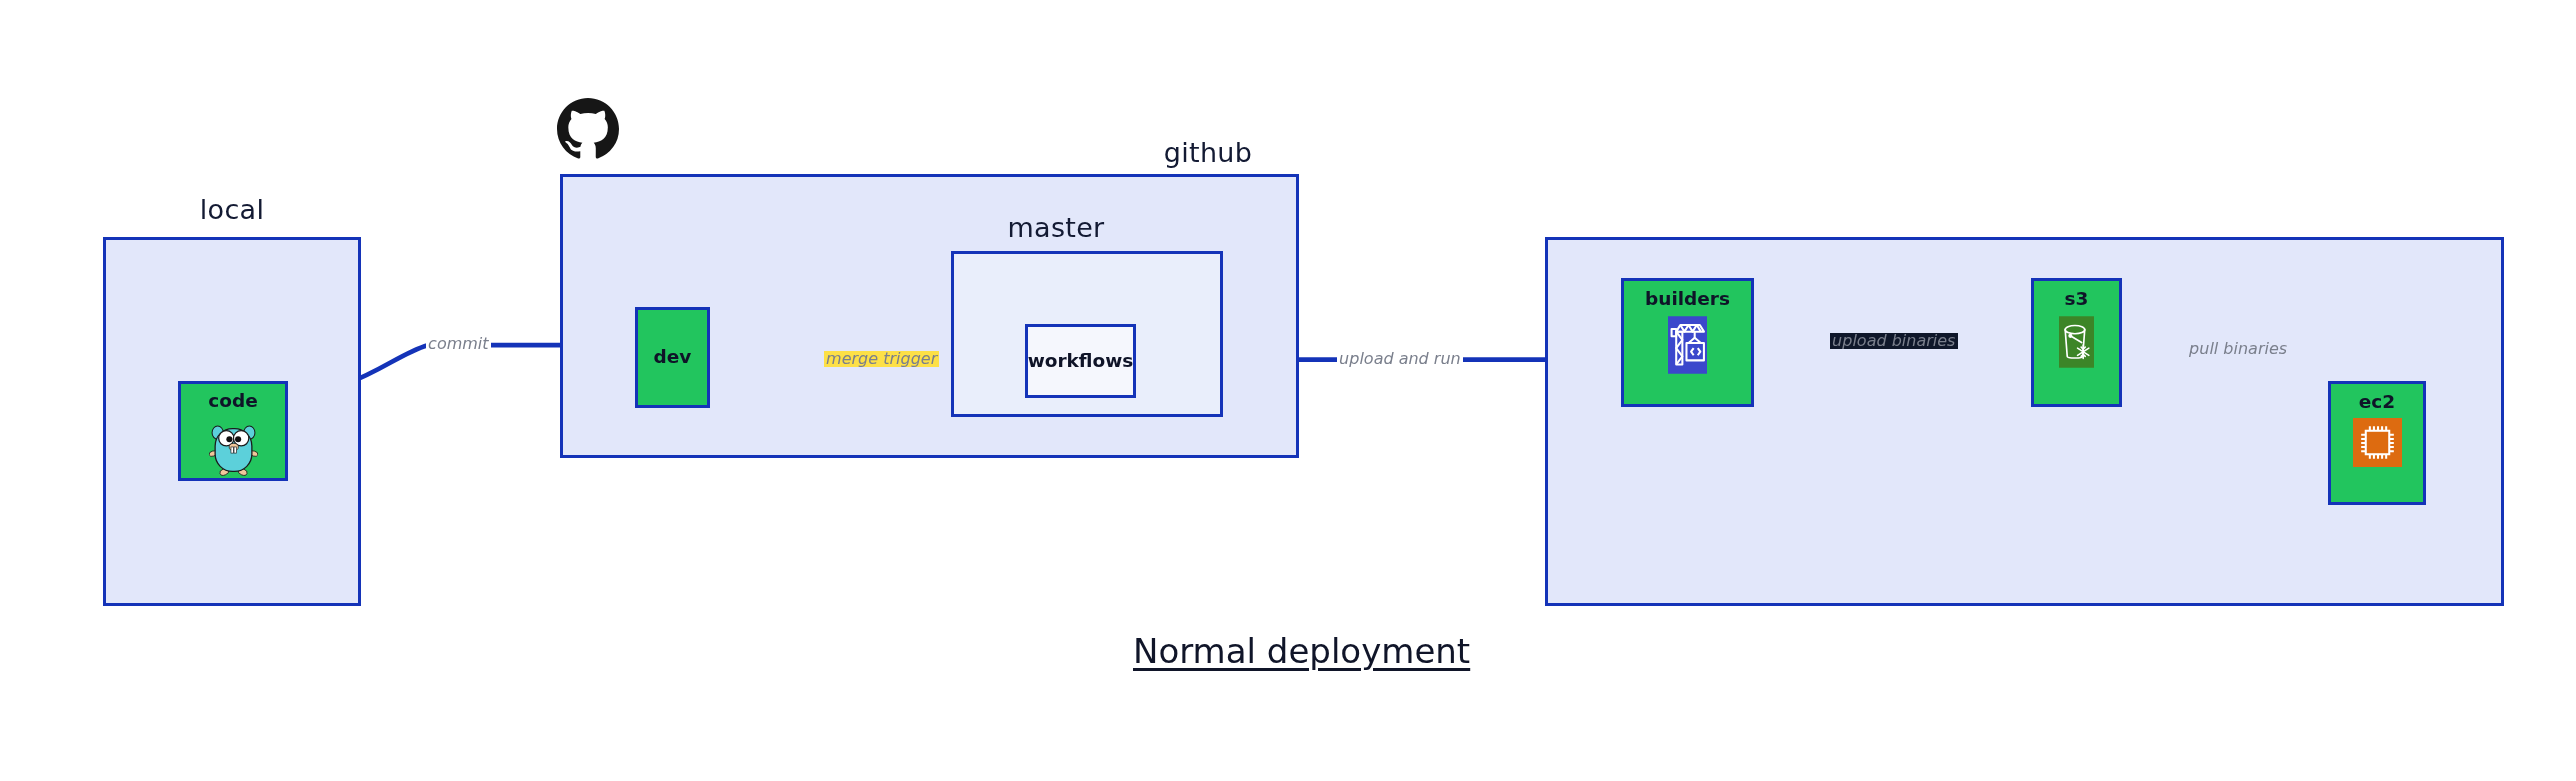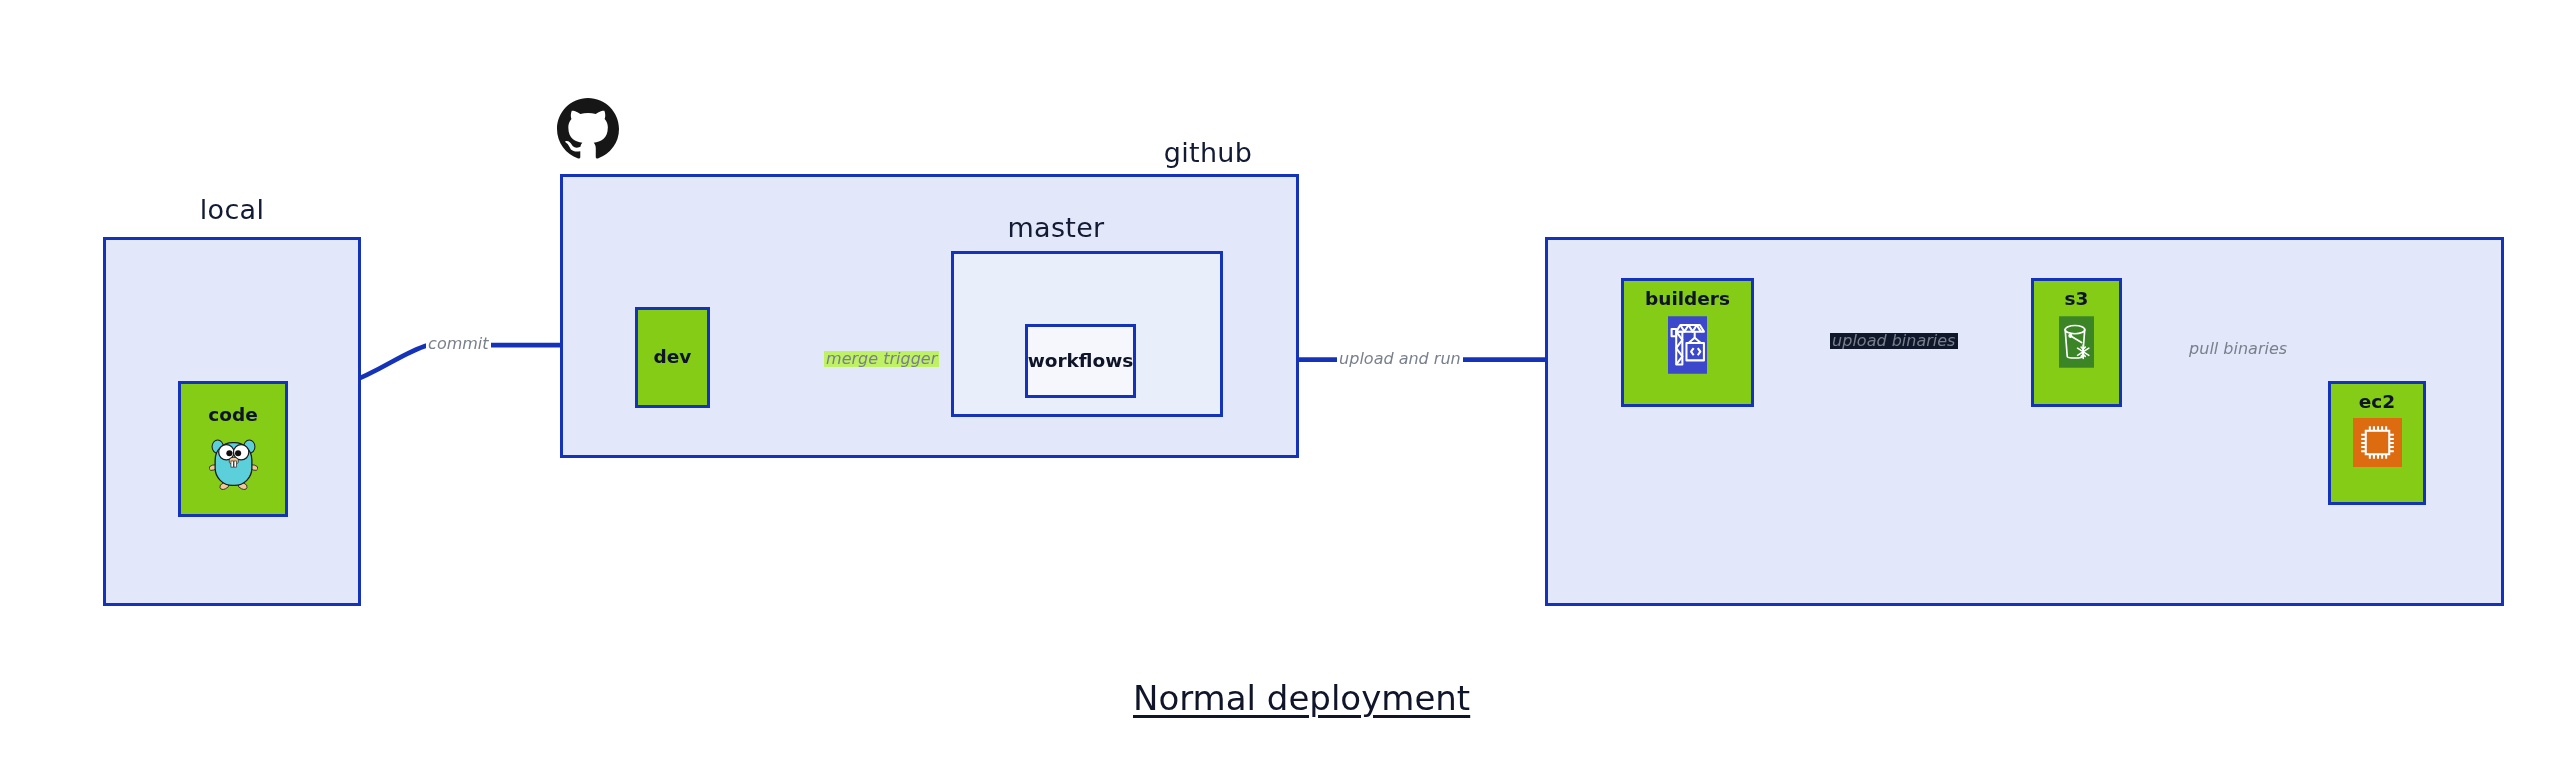--- a/index.html
+++ b/index.html
@@ -34,21 +34,21 @@
     font-size: 27px;
     font-weight: 400;
     letter-spacing: 0.3px;
     white-space: nowrap;
     line-height: 1;
   }
 
   
   .node {
     position: absolute;
-    background: #84cc16;
+    background: #22c55e;
     border: 3.6px solid #1433b8;
     box-sizing: border-box;
     display: flex;
     flex-direction: column;
     align-items: center;
   }
   .node.plain {
     justify-content: center;
   }
   .node.white {
@@ -100,21 +100,20 @@
   .diagram-title {
     position: absolute;
     color: #101529;
     font-size: 34px;
     font-weight: 400;
     text-decoration: underline;
     text-underline-offset: 5.2px;
     text-decoration-thickness: 2.6px;
     white-space: nowrap;
     line-height: 1;
-    margin-top: 47px;
   }
 </style>
 </head>
 <body>
 
 <div id="canvas">
 
   <svg id="edges" viewBox="0 0 5054 1516" xmlns="http://www.w3.org/2000/svg">
     <defs>
       <marker id="arrow" viewBox="0 0 10 10" refX="9" refY="5" markerWidth="7" markerHeight="7" orient="auto-start-reverse">
@@ -131,21 +130,21 @@
     <path d="M 3412 662 L 3940 662" fill="none" stroke="#1433b8" stroke-width="9" marker-end="url(#arrow)"></path>
 
     <path d="M 4085 663 C 4220 668 4280 700 4330 730 C 4390 768 4470 820 4530 855" fill="none" stroke="#1433b8" stroke-width="9" marker-end="url(#arrow)"></path>
   </svg>
 
   <div class="group-label" style="left:103px; top:196px; width:258px; text-align:center;">local</div>
 
   <div class="group" style="left:103px; top:237px; width:258px; height:369px;">
   </div>
 
-  <div class="node" style="left:178px; top:381px; width:110px; height:136px; padding-top:1px;justify-content:center;">
+  <div class="node" style="left:178px; top:381px; width:110px; height:100px; padding-top:8px;">
     <div class="node-label">code</div>
     <span class="node-icon" style="margin-top:10.3px;">
       <svg width="49" height="56" viewBox="0 0 96 108" xmlns="http://www.w3.org/2000/svg">
 
         <ellipse cx="17" cy="22" rx="11" ry="13" fill="#5cd0da" stroke="#1b1b1b" stroke-width="2"></ellipse>
         <ellipse cx="79" cy="22" rx="11" ry="13" fill="#5cd0da" stroke="#1b1b1b" stroke-width="2"></ellipse>
 
         <ellipse cx="8" cy="63" rx="8" ry="5" fill="#f2c79a" stroke="#1b1b1b" stroke-width="1.5" transform="rotate(-18 8 63)"></ellipse>
         <ellipse cx="88" cy="63" rx="8" ry="5" fill="#f2c79a" stroke="#1b1b1b" stroke-width="1.5" transform="rotate(18 88 63)"></ellipse>
 
@@ -265,21 +264,21 @@
           <path d="M25 33 L16 33 M25 41 L16 41 M25 49 L16 49 M25 57 L16 57 M25 65 L16 65"></path>
 
           <path d="M71 33 L80 33 M71 41 L80 41 M71 49 L80 49 M71 57 L80 57 M71 65 L80 65"></path>
         </g>
       </svg>
     </span>
   </div>
 
   <div class="edge-label" style="left:426px; top:336px;">commit</div>
 
-  <div class="edge-label on-group" style="left:824px; top:351px; background:#bef264;">merge trigger</div>
+  <div class="edge-label on-group" style="left:824px; top:351px; background:#fde047;">merge trigger</div>
 
   <div class="edge-label" style="left:1337px; top:351px;">upload and run</div>
 
   <div class="edge-label on-group" style="left:1830px; top:333px; background:#0f172a;">upload binaries</div>
 
   <div class="edge-label on-group" style="left:2175px; top:341px; background:#e2e7fa;margin-left:12px;">pull binaries</div>
 
   <div class="diagram-title" style="left:1133px; top:634px;">Normal deployment</div>
 
 </div>

